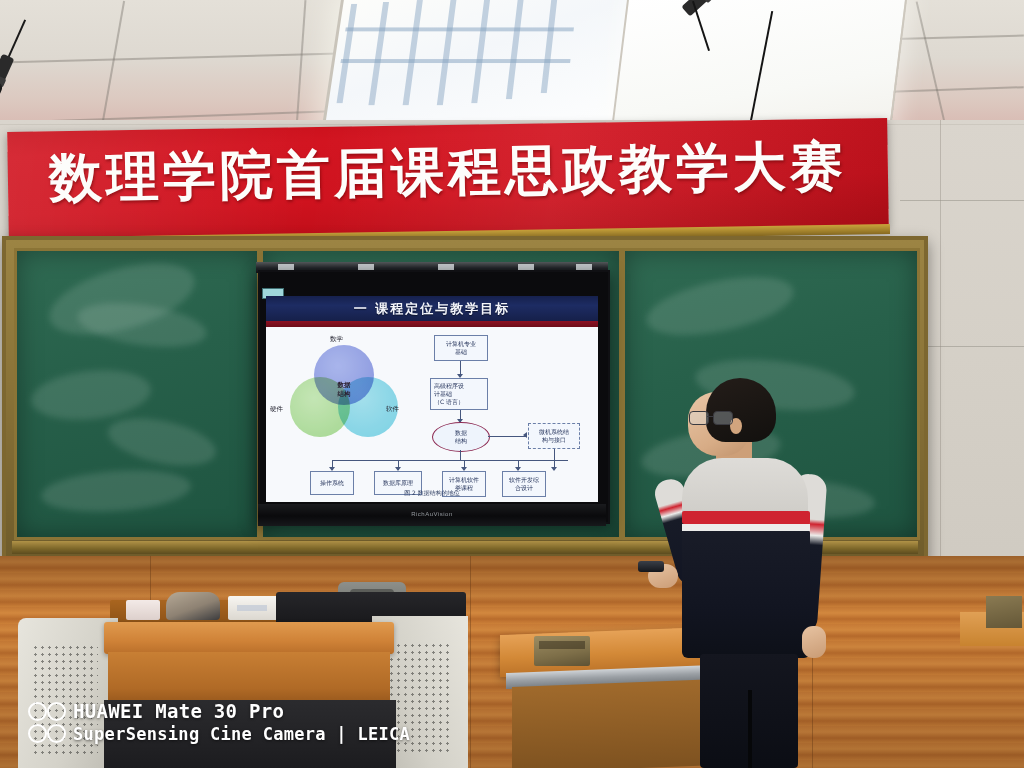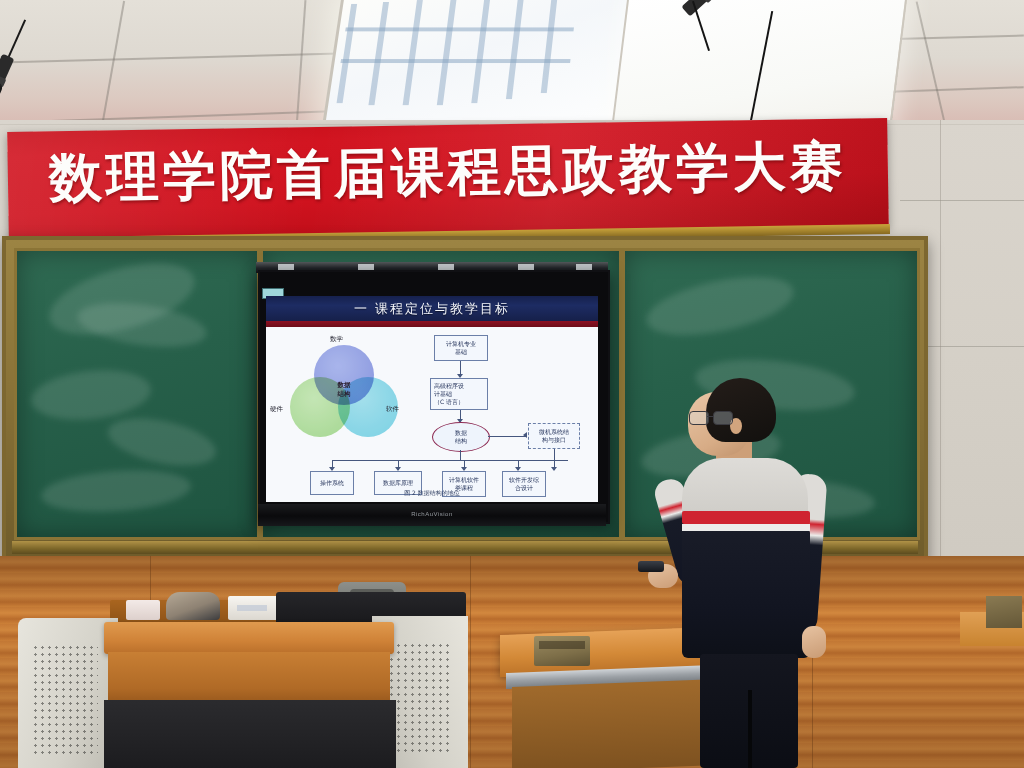--- a/index.html
+++ b/index.html
@@ -119,21 +119,21 @@
     position:absolute;left:266px;top:296px;width:332px;height:206px;
     background:#f6f8fb;overflow:hidden;
   }
   .slide-title{
     position:relative;height:25px;
     background:linear-gradient(180deg,#16214d 0%,#1d2c63 38%,#16204a 100%);
   }
   .slide-title span{
     position:absolute;left:0;right:0;top:4px;text-align:center;
     color:#f3f5fb;font-family:"DejaVu Sans","Liberation Sans",sans-serif;
-    font-size:13px;font-weight:400;letter-spacing:2px;white-space:nowrap;
+    font-size:13px;font-weight:700;letter-spacing:2px;white-space:nowrap;
     text-shadow:0 1px 1px rgba(0,0,0,.5);
   }
   .slide-redbar{height:6px;background:linear-gradient(180deg,#8e1122,#6d0d1a);}
   .slide-body{position:relative;height:175px;background:#f7f9fc;}
 
   
   .venn{position:absolute;left:18px;top:16px;width:118px;height:104px;}
   .venn .c{position:absolute;border-radius:50%;mix-blend-mode:multiply;opacity:.72;}
   .venn .ctop{left:30px;top:2px;width:60px;height:60px;background:radial-gradient(circle at 40% 35%,#8f9fe8,#5e6fd4);}
   .venn .cleft{left:6px;top:34px;width:60px;height:60px;background:radial-gradient(circle at 40% 35%,#b6e49a,#88cf68);}
@@ -561,14 +561,26 @@
     <div class="p-stripe-red"></div>
     <div class="p-stripe-white"></div>
     <div class="p-torso-bot"></div>
     <div class="p-hand-l"></div>
     <div class="p-clicker"></div>
     <div class="p-hand-r"></div>
     <div class="p-legs"></div>
     <div class="p-leg-gap"></div>
   </div>
 
+  <div class="wm">
+    <div class="wm-rings">
+      <div class="wm-ring"></div>
+        <div class="wm-ring"></div>
+      <div class="wm-ring"></div>
+        <div class="wm-ring"></div>
+    </div>
+    <div class="wm-text">
+      <div>HUAWEI Mate 30 Pro</div>
+      <div>SuperSensing Cine Camera | LEICA</div>
+    </div>
+  </div>
 
 </div>
 
 </body></html>

